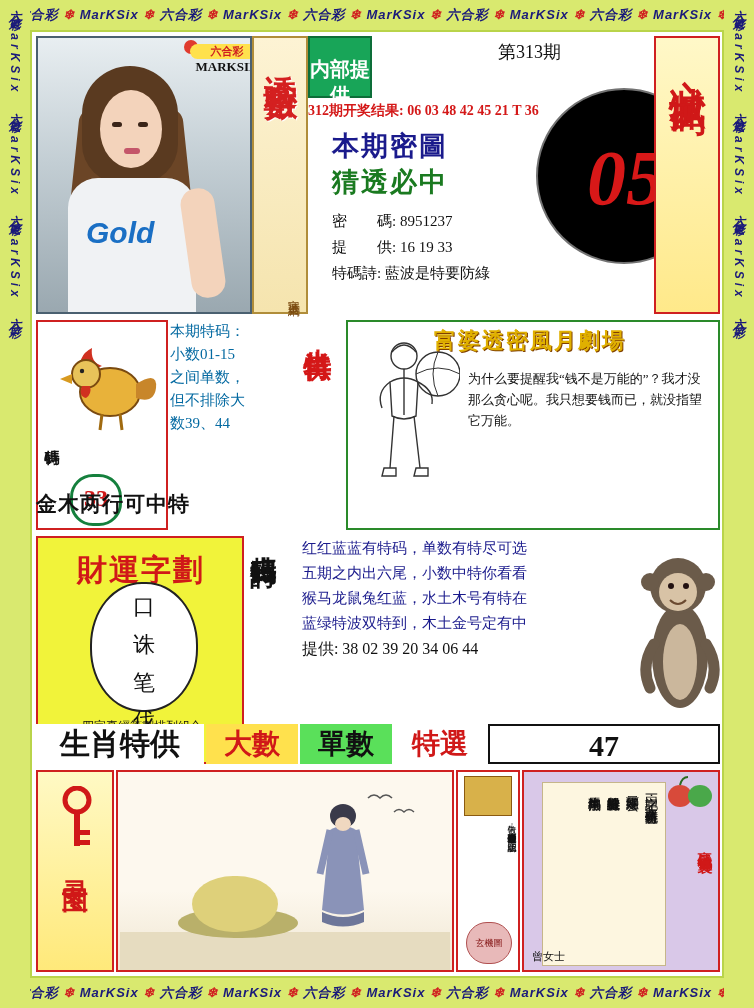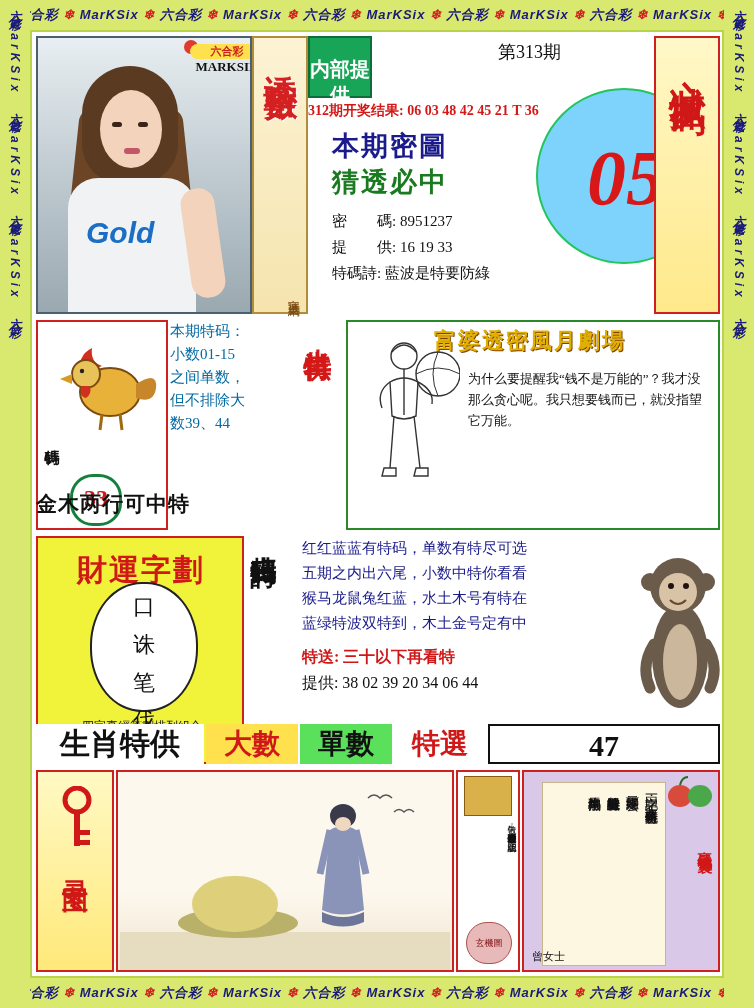--- a/index.html
+++ b/index.html
@@ -63,21 +63,21 @@
   .kj{position:absolute;left:0;top:66px;width:288px;font-size:14px;font-weight:bold;color:#d41818;
     font-family:"Liberation Serif",serif;white-space:nowrap;}
   .miwen{position:absolute;left:24px;top:92px;font-size:27px;font-weight:bold;color:#1a1a8c;
     font-family:"Liberation Serif",serif;letter-spacing:2px;}
   .miwen2{position:absolute;left:24px;top:128px;font-size:27px;font-weight:bold;color:#1a7a20;
     font-family:"Liberation Serif",serif;letter-spacing:2px;}
   .info{position:absolute;left:24px;top:172px;font-size:15px;color:#111;line-height:26px;
     font-family:"Liberation Serif",serif;}
 
   .circle-wrap{position:absolute;left:500px;top:52px;width:176px;height:176px;border-radius:88px;
-    background:#7dd3fc;border:2px solid #22c55e;box-sizing:border-box;}
+    background:#000000;border:2px solid #737373;box-sizing:border-box;}
   .circle-num{position:absolute;left:0;top:0;width:176px;height:176px;line-height:176px;text-align:center;
     font-size:78px;color:#d81818;font-family:"Liberation Serif",serif;font-style:italic;font-weight:bold;}
   .right-col{position:absolute;left:618px;top:0;width:66px;height:278px;
     background:linear-gradient(#fff8c8,#ffe98a);border:2px solid #cf2020;box-sizing:border-box;}
   .right-col span{writing-mode:vertical-rl;text-orientation:upright;display:block;margin:12px auto;
     font-size:36px;font-weight:bold;color:#d01818;font-family:"Liberation Serif",serif;letter-spacing:8px;}
 
   
   .r2{position:absolute;left:4px;top:288px;width:684px;height:210px;}
   .rooster-box{position:absolute;left:0;top:0;width:132px;height:210px;border:2px solid #cf2020;box-sizing:border-box;background:#fff;}
@@ -300,24 +300,20 @@
 
     <div class="tmsr">
       <span>特碼詩曰：</span>
     </div>
 
     <div class="poem">
       <p>红红蓝蓝有特码，单数有特尽可选</p>
       <p>五期之内出六尾，小数中特你看看</p>
       <p>猴马龙鼠兔红蓝，水土木号有特在</p>
       <p>蓝绿特波双特到，木土金号定有中</p>
-      <p style="margin-top:8px">
-        <span class="tesong">特送:</span>
-        <span class="tesong">三十以下再看特</span>
-      </p>
       <p>
         <span class="gongying">提供:</span>
         <span class="gongying">38 02 39 20 34 06 44</span>
       </p>
     </div>
 
     <svg class="monkey" viewBox="0 0 84 200">
       <ellipse cx="44" cy="120" rx="28" ry="52" fill="#6b5b4a"></ellipse>
       <ellipse cx="44" cy="126" rx="17" ry="38" fill="#cbb79c"></ellipse>
       <circle cx="42" cy="50" r="28" fill="#6b5b4a"></circle>

